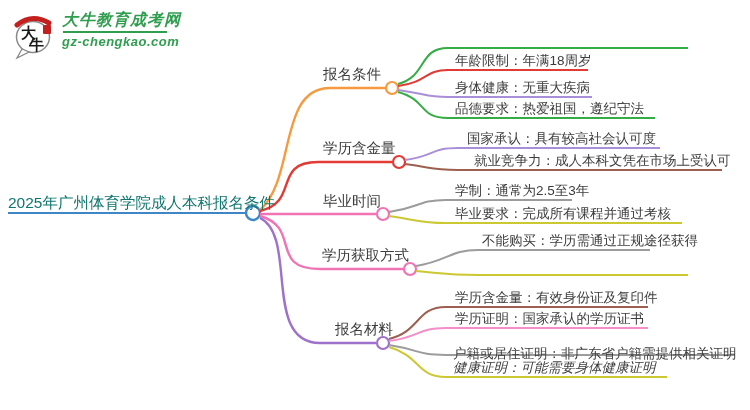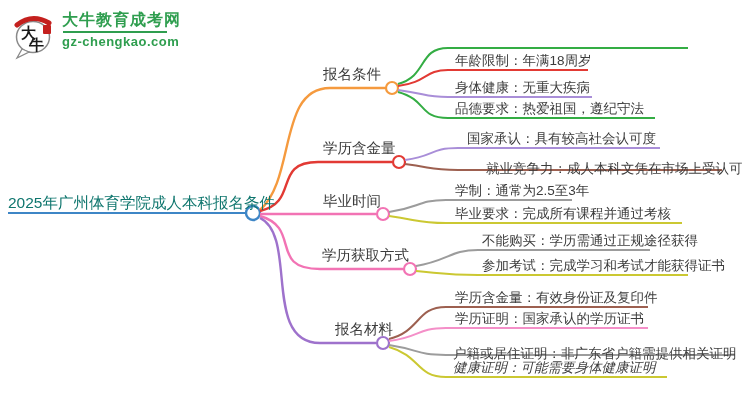--- a/index.html
+++ b/index.html
@@ -11,21 +11,21 @@
   svg.lines { position:absolute; left:0; top:0; }
   .label {
     position:absolute; white-space:nowrap; color:#3c3c3c;
     font-size:14px; line-height:16px;
   }
   .root-label { font-size:15.5px; line-height:18px; color:#0f766e; }
   .branch-label { font-size:14.5px; }
   .leaf-label { font-size:13.5px; }
   
   .logo { position:absolute; left:12px; top:10px; display:flex; align-items:flex-start; }
-  .logo-text { margin-left:6px; }
+  .logo-text { margin-left:6px;font-style:italic; }
   .logo-title { color:#2f9e4f; font-weight:bold; font-size:16px; letter-spacing:1px; line-height:20px; }
   .logo-divider { height:2px; background:#2f9e4f; width:104px; margin:1px 0 1px 1px; }
   .logo-subtitle { color:#2f9e4f; font-weight:bold; font-size:13px; line-height:15px; letter-spacing:.5px; }
 </style>
 </head>
 <body>
 
 <div class="canvas">
 
   <svg class="lines" width="750" height="410" viewBox="0 0 750 410" fill="none">
@@ -85,26 +85,25 @@
   <div class="label branch-label" style="left:323px; top:140px;">学历含金量</div>
   <div class="label branch-label" style="left:323px; top:193px;">毕业时间</div>
   <div class="label branch-label" style="left:322px; top:247px;">学历获取方式</div>
   <div class="label branch-label" style="left:335px; top:321px;">报名材料</div>
 
   <div class="label leaf-label" style="left:455px; top:53px;">年龄限制：年满18周岁</div>
   <div class="label leaf-label" style="left:455px; top:80px;">身体健康：无重大疾病</div>
   <div class="label leaf-label" style="left:467px; top:131px;">国家承认：具有较高社会认可度</div>
 
   <div class="label leaf-label" style="left:455px; top:101px;">品德要求：热爱祖国，遵纪守法</div>
-  <div class="label leaf-label" style="left:486px; top:153px;margin-top:8px;">就业竞争力：成人本科文凭在市场上受认可</div>
+  <div class="label leaf-label" style="left:474px; top:153px;">就业竞争力：成人本科文凭在市场上受认可</div>
 
   <div class="label leaf-label" style="left:455px; top:183px;">学制：通常为2.5至3年</div>
   <div class="label leaf-label" style="left:455px; top:206px;">毕业要求：完成所有课程并通过考核</div>
 
   <div class="label leaf-label" style="left:482px; top:233px;">不能购买：学历需通过正规途径获得</div>
-  <div class="label leaf-label" style="left:482px; top:258px;">参加考试：完成学习和考试才能获得证书</div>
 
   <div class="label leaf-label" style="left:455px; top:290px;">学历含金量：有效身份证及复印件</div>
   <div class="label leaf-label" style="left:455px; top:311px;">学历证明：国家承认的学历证书</div>
   <div class="label leaf-label" style="left:453px; top:338px;margin-top:8px;">户籍或居住证明：非广东省户籍需提供相关证明</div>
   <div class="label leaf-label" style="left:453px; top:360px;font-style:italic;">健康证明：可能需要身体健康证明</div>
 
 </div>
 
 </body></html>

